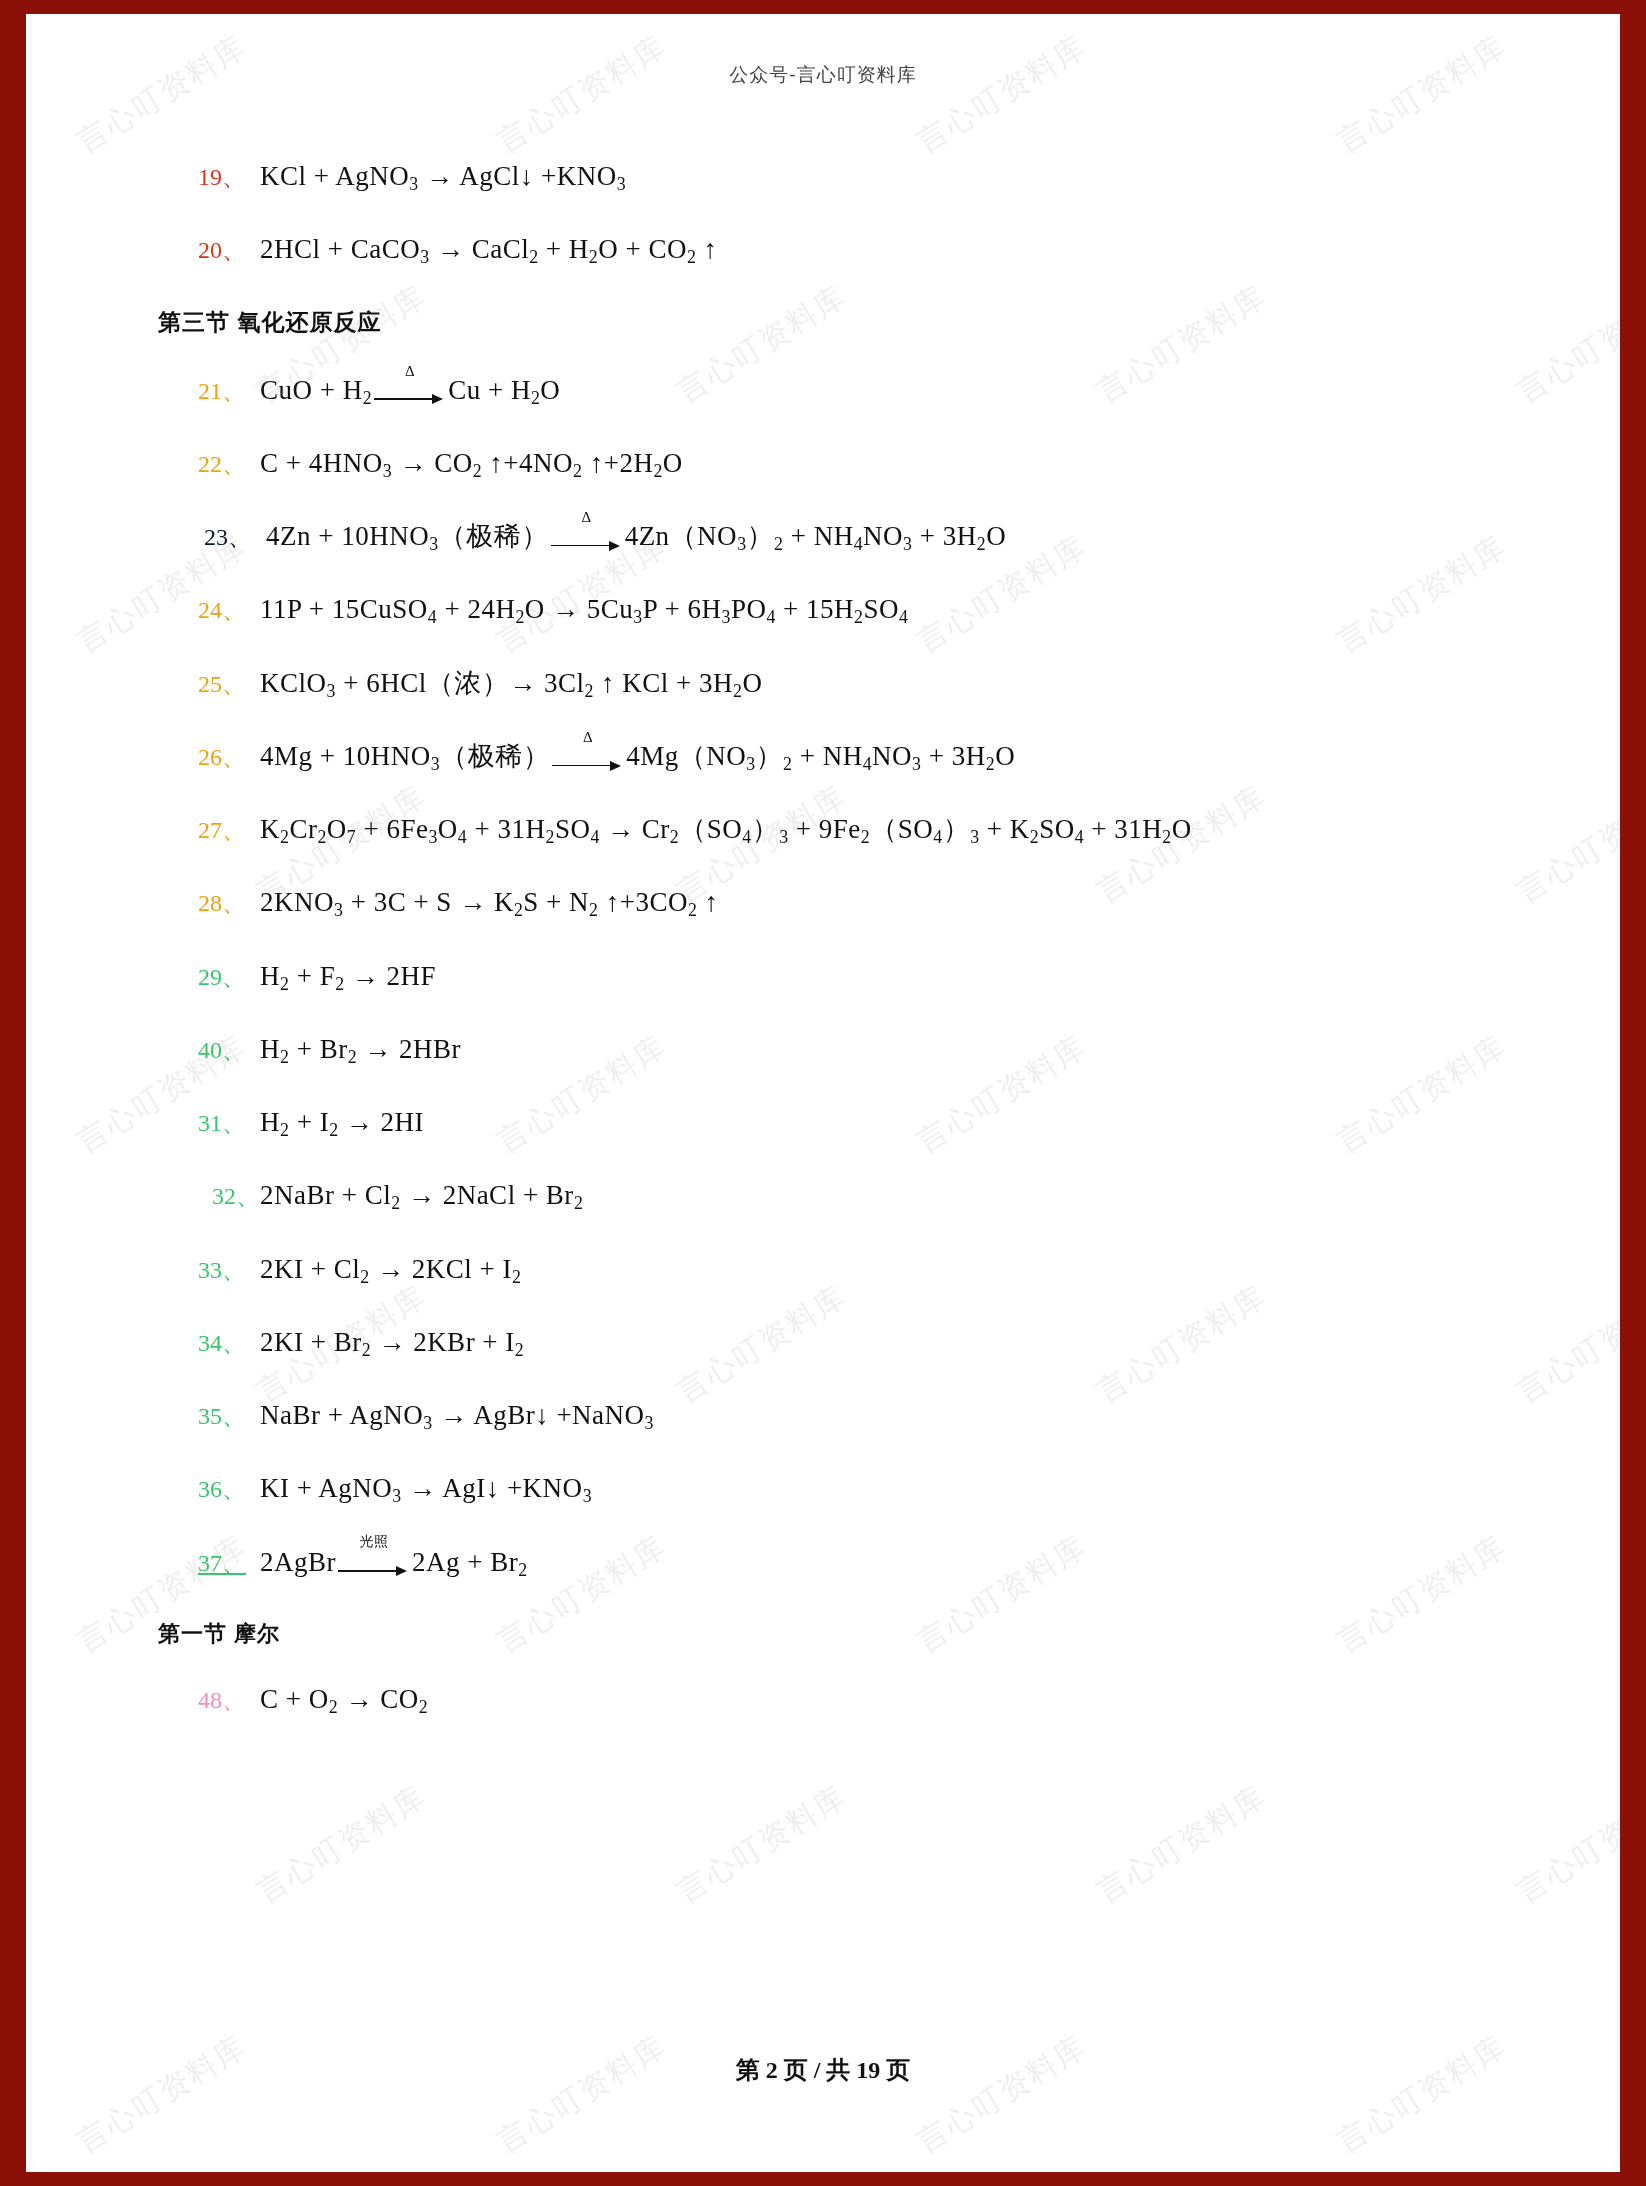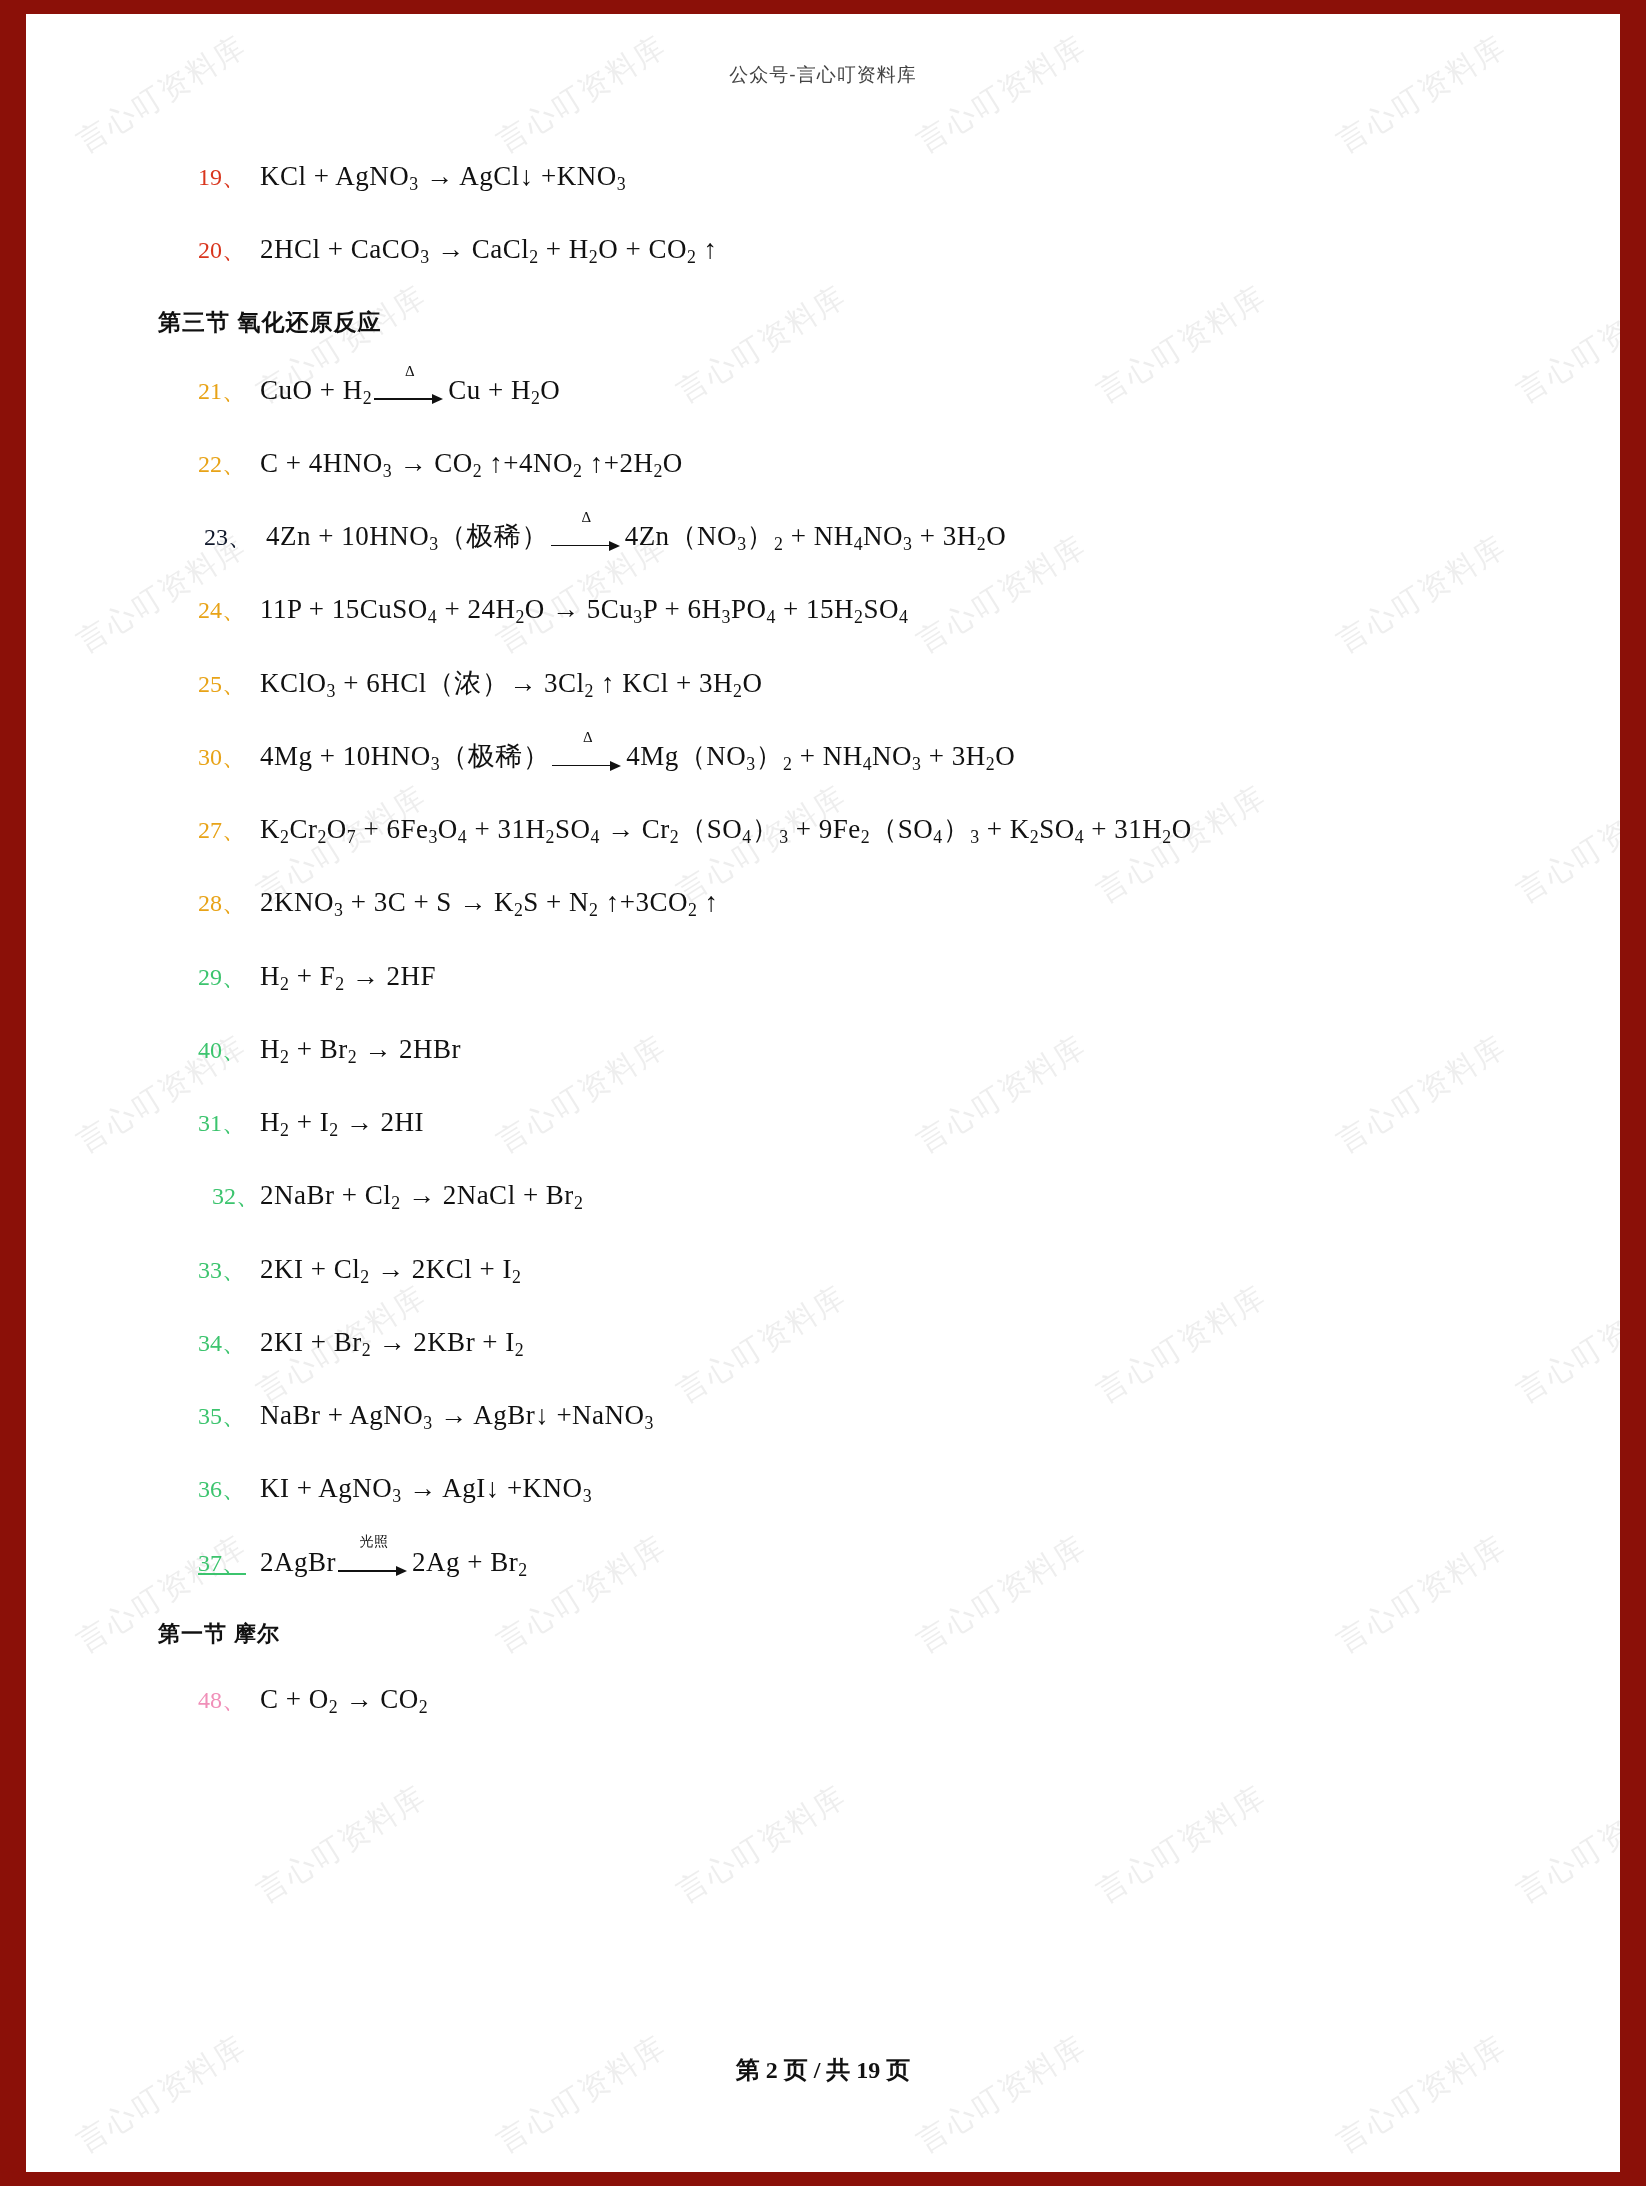--- a/index.html
+++ b/index.html
@@ -233,21 +233,21 @@
         </div>
         <div class="eq-row">
           <span class="eq-num" style="color: rgb(232, 163, 23);">24、</span>
           <span class="eq-body">11P + 15CuSO<sub>4</sub> + 24H<sub>2</sub>O → 5Cu<sub>3</sub>P + 6H<sub>3</sub>PO<sub>4</sub> + 15H<sub>2</sub>SO<sub>4</sub></span>
         </div>
         <div class="eq-row">
           <span class="eq-num" style="color: rgb(232, 163, 23);">25、</span>
           <span class="eq-body">KClO<sub>3</sub> + 6HCl（浓）→ 3Cl<sub>2</sub> ↑ KCl + 3H<sub>2</sub>O</span>
         </div>
         <div class="eq-row">
-          <span class="eq-num" style="color: rgb(232, 163, 23);">30、</span>
+          <span class="eq-num" style="color: rgb(232, 163, 23);">26、</span>
           <span class="eq-body">4Mg + 10HNO<sub>3</sub>（极稀）<span class="arrow-cond"><span class="cond">Δ</span><span class="line"></span><span class="head"></span></span>4Mg（NO<sub>3</sub>）<sub>2</sub> + NH<sub>4</sub>NO<sub>3</sub> + 3H<sub>2</sub>O</span>
         </div>
         <div class="eq-row">
           <span class="eq-num" style="color: rgb(232, 163, 23);">27、</span>
           <span class="eq-body">K<sub>2</sub>Cr<sub>2</sub>O<sub>7</sub> + 6Fe<sub>3</sub>O<sub>4</sub> + 31H<sub>2</sub>SO<sub>4</sub> → Cr<sub>2</sub>（SO<sub>4</sub>）<sub>3</sub> + 9Fe<sub>2</sub>（SO<sub>4</sub>）<sub>3</sub> + K<sub>2</sub>SO<sub>4</sub> + 31H<sub>2</sub>O</span>
         </div>
         <div class="eq-row">
           <span class="eq-num" style="color: rgb(232, 163, 23);">28、</span>
           <span class="eq-body">2KNO<sub>3</sub> + 3C + S → K<sub>2</sub>S + N<sub>2</sub> ↑+3CO<sub>2</sub> ↑</span>
         </div>

